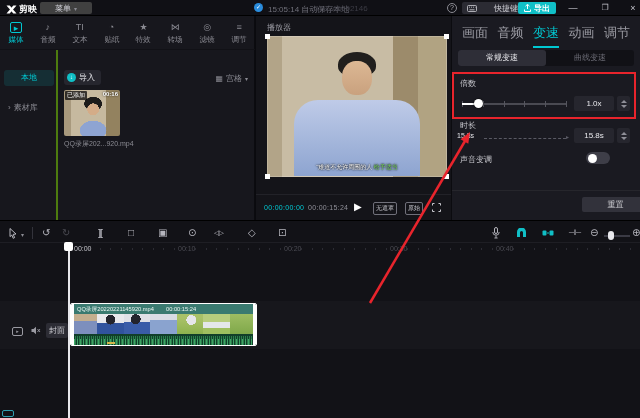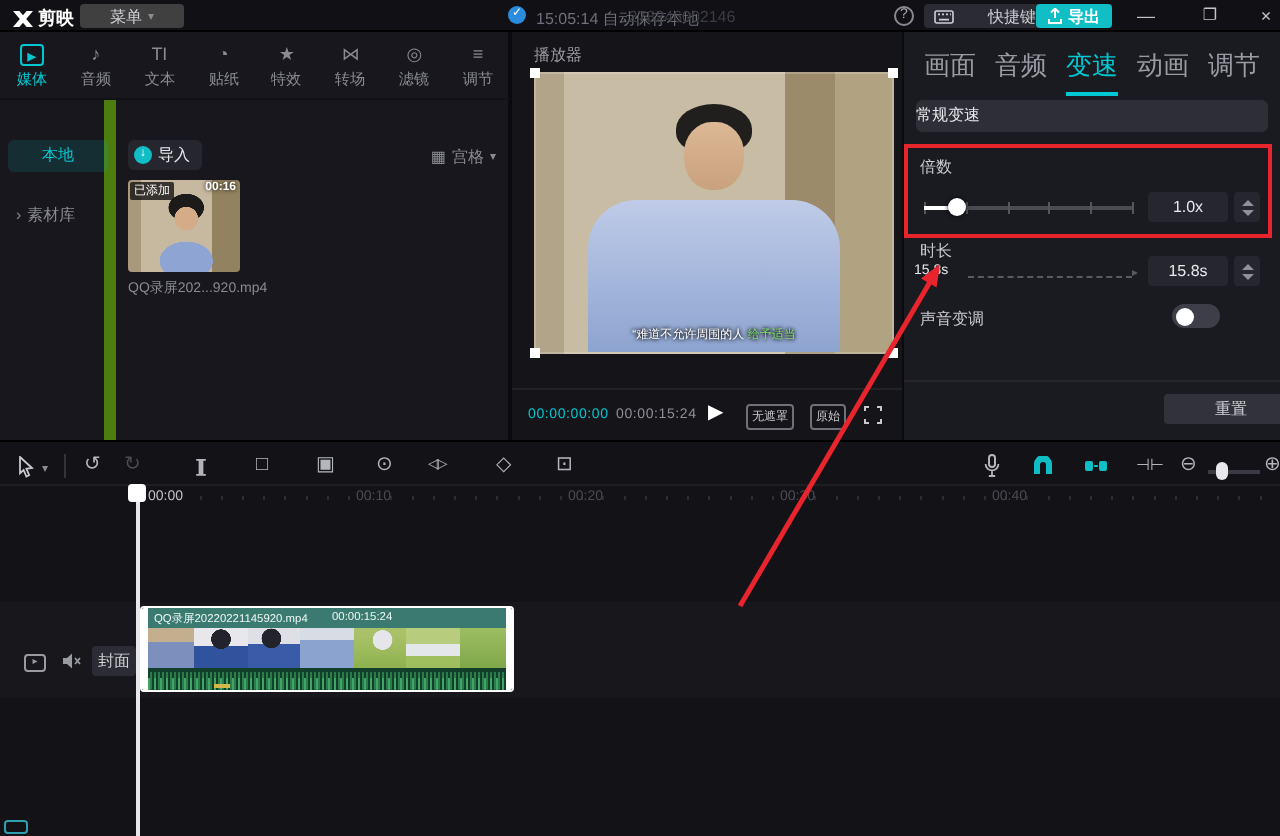--- a/index.html
+++ b/index.html
@@ -23,21 +23,21 @@
   .win-min { left:566px; } .win-max { left:598px; font-size:8px; } .win-close { left:626px; }
 
   
   .media-panel { position:absolute; left:0; top:16px; width:255px; height:204px; background:#17171d; border-right:1px solid #0b0b0f; }
   .media-tabs { position:absolute; left:0; top:2px; width:255px; height:32px; display:flex; border-bottom:1px solid #111116; }
   .mtab { flex:1; display:flex; flex-direction:column; align-items:center; justify-content:center; gap:1px; color:#8a8a92; }
   .mtab .mt-icon { font-size:9px; height:11px; line-height:11px; }
   .mtab .mt-label { font-size:8px; transform:scale(.95); }
   .mtab.active { color:#00c8d2; }
   .mt-media-box { display:inline-block; width:12px; height:9px; border:1px solid currentColor; border-radius:2px; font-size:6px; line-height:7px; text-align:center; }
-  .media-side { position:absolute; left:0; top:34px; width:58px; bottom:0; border-right:6px solid #4d7c0f; }
+  .media-side { position:absolute; left:0; top:34px; width:58px; bottom:0; border-right:2px solid #4d7c0f; }
   .side-local { position:absolute; left:4px; top:20px; width:50px; height:16px; background:rgba(15,191,198,.14); border-radius:3px; color:#00c8d2; font-size:8px; line-height:16px; text-align:center; }
   .side-lib { position:absolute; left:8px; top:52px; font-size:8px; color:#8a8a92; display:flex; gap:3px; align-items:center; }
   .import-btn { position:absolute; left:64px; top:54px; height:15px; padding:0 6px 0 3px; background:#26262e; border-radius:3px; display:flex; align-items:center; gap:3px; font-size:8px; color:#e8e8ec; }
   .import-circle { width:9px; height:9px; border-radius:50%; background:#10bfc6; color:#fff; font-size:6px; line-height:9px; text-align:center; }
   .view-ctrl { position:absolute; right:6px; top:57px; display:flex; align-items:center; gap:3px; font-size:8px; color:#8a8a92; }
   .view-ctrl .chev { font-size:6px; }
   .media-card { position:absolute; left:64px; top:74px; width:56px; height:46px; border-radius:2px; overflow:hidden;
      background:
        radial-gradient(ellipse 22px 16px at 52% 88%, #8ea4d2 60%, transparent 61%),
        radial-gradient(circle 6px at 52% 42%, #d4ac88 97%, transparent),
@@ -66,21 +66,21 @@
   .mask-btn { position:absolute; left:117px; top:7px; border:1px solid #70707a; border-radius:2px; font-size:6px; color:#c8c8cf; padding:1px 2px; }
   .ratio-btn { position:absolute; left:149px; top:7px; border:1px solid #70707a; border-radius:2px; font-size:6px; color:#c8c8cf; padding:1px 2px; }
   .fs-icon { position:absolute; left:176px; top:8px; width:9px; height:9px; }
 
   
   .inspector { position:absolute; left:452px; top:16px; width:188px; height:204px; background:#1a1a21; }
   .itabs { position:absolute; left:10px; right:10px; top:8px; display:flex; justify-content:space-between; }
   .itab { font-size:13px; color:#9a9aa2; padding-bottom:4px; }
   .itab.active { color:#00c8d2; border-bottom:2px solid #00c8d2; }
   .subtabs { position:absolute; left:6px; top:34px; width:176px; height:16px; background:#111116; border-radius:3px; display:flex; }
-  .subtab { flex:1; font-size:8px; text-align:left; line-height:16px; color:#6e6e78; border-radius:3px; }
+  .subtab { flex:1; font-size:8px; text-align:center; line-height:16px; color:#6e6e78; border-radius:3px; }
   .subtab.active { background:#2e2e37; color:#e8e8ec; }
   .lbl { position:absolute; font-size:8px; color:#c9c9cf; }
   .speed-label { left:8px; top:62px; }
   .slider-track { position:absolute; left:10px; top:87px; width:104px; height:2px; background:#4a4a52; }
   .slider-fill { position:absolute; left:10px; top:87px; width:16px; height:2px; background:#fff; }
   .tick { position:absolute; top:-2px; width:1px; height:6px; background:#55555e; }
   .slider-handle { position:absolute; left:22px; top:83px; width:9px; height:9px; border-radius:50%; background:#fff; box-shadow:0 0 2px #000; }
   .valbox { position:absolute; width:40px; height:15px; background:#26262e; border-radius:2px; font-size:8px; color:#e8e8ec; text-align:center; line-height:15px; }
   .speed-val { left:122px; top:80px; }
   .dur-val { left:122px; top:112px; }
@@ -272,20 +272,21 @@
   <div class="inspector">
     <div class="itabs">
       <span class="itab">画面</span>
       <span class="itab">音频</span>
       <span class="itab active">变速</span>
       <span class="itab">动画</span>
       <span class="itab">调节</span>
     </div>
     <div class="subtabs">
       <div class="subtab active">常规变速</div>
+      <div class="subtab">曲线变速</div>
     </div>
 
     <div class="lbl speed-label">倍数</div>
     <div class="slider-track">
       <div class="tick" style="left:0"></div>
         <div class="tick" style="left:20%"></div>
         <div class="tick" style="left:40%"></div>
         <div class="tick" style="left:60%"></div>
         <div class="tick" style="left:80%"></div>
         <div class="tick" style="left:100%"></div>

